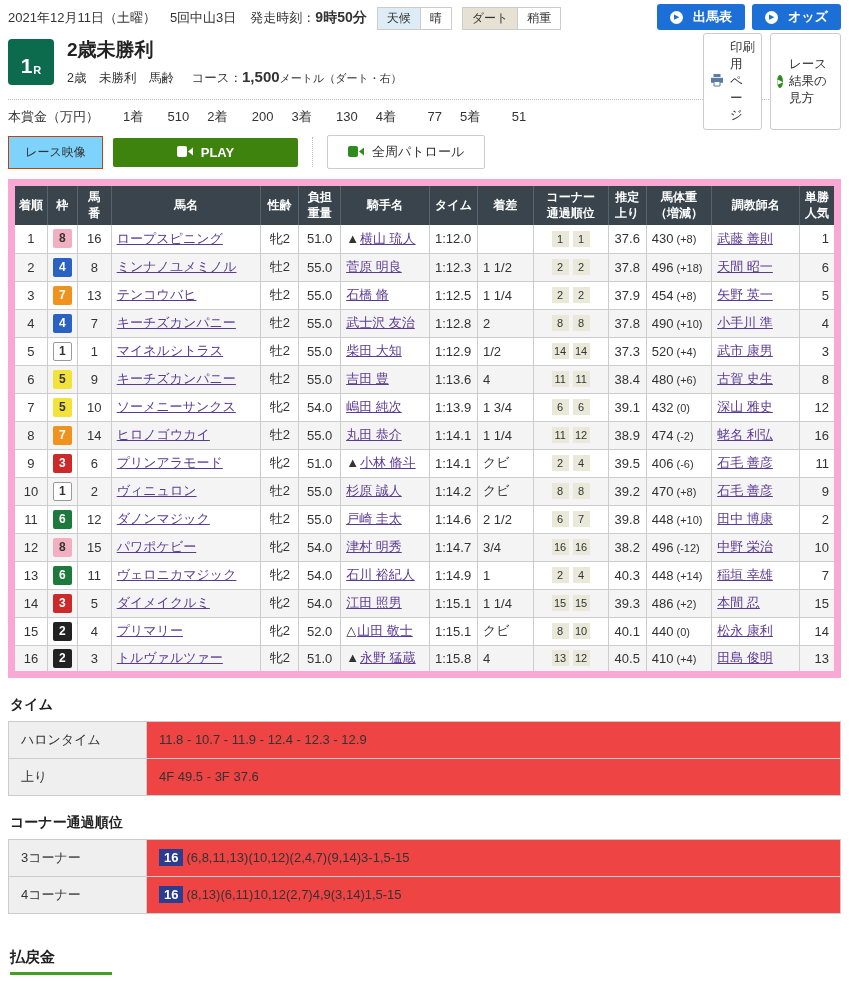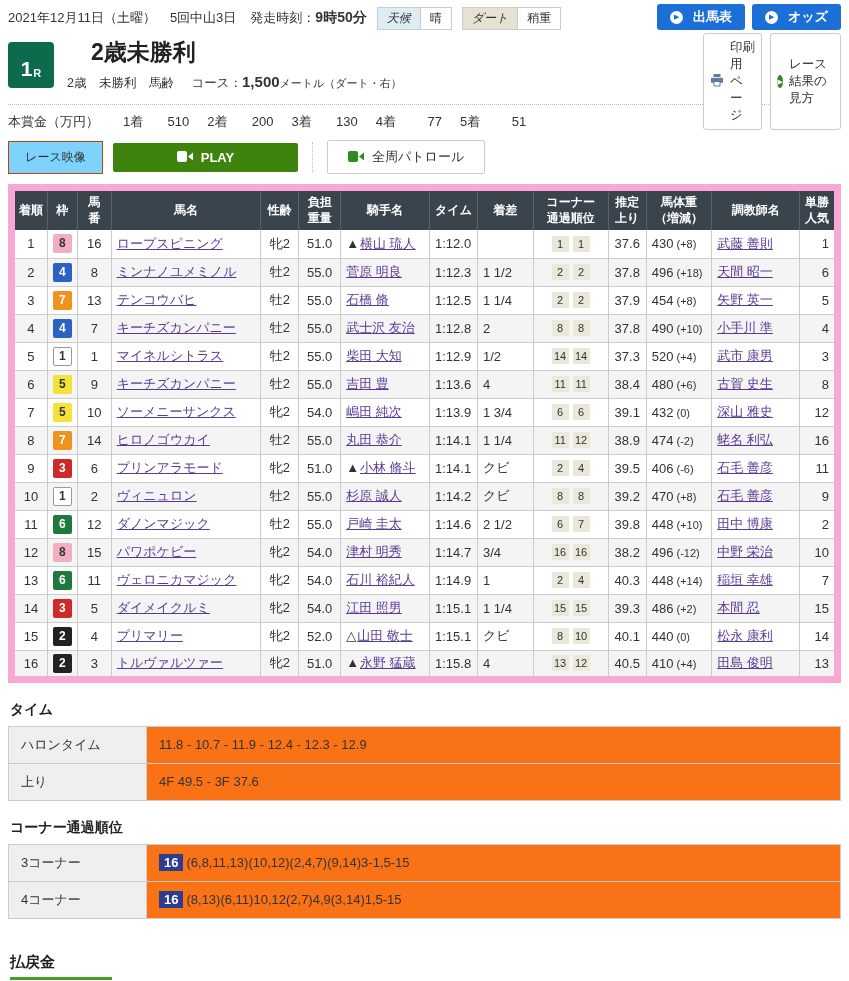--- a/index.html
+++ b/index.html
@@ -11,37 +11,37 @@
   }
   a { color:#5b3a94; text-decoration:underline; cursor:pointer; }
   .page { position:relative; padding:5px 8px 24px 8px; }
 
   
   .topbar { display:flex; align-items:center; height:26px; }
   .dateline { font-size:13px; color:#333; }
   .dateline .seg { margin-right:14px; }
   .dateline b { font-size:14px; }
   .badge-pair { display:inline-flex; border:1px solid #ccc; font-size:12px; margin-left:10px; vertical-align:middle; }
-  .badge-pair .lab { padding:2px 9px; background:#ddecf5;font-style:italic; }
+  .badge-pair .lab { padding:2px 9px; background:#ddecf5; }
   .badge-pair .lab.dirt { background:#e6e1d2; }
   .badge-pair .val { padding:2px 9px; background:#fff; border-left:1px solid #ccc; }
   .top-actions { position:absolute; top:4px; right:8px; display:flex; gap:7px; }
   .btn-blue { background:#1c6fd6; color:#fff; border-radius:3px; padding:4px 13px; font-size:13px; font-weight:bold; display:flex; align-items:center; gap:10px; cursor:pointer; }
   .circ-w { width:13px; height:13px; border-radius:50%; background:#fff; color:#1c6fd6; font-size:7px; display:inline-flex; align-items:center; justify-content:center; }
   .side-actions { position:absolute; top:33px; right:8px; width:138px; display:flex; flex-direction:row; gap:8px; }
   .btn-white { border:1px solid #ccc; border-radius:3px; background:#fff; padding:5px 6px; font-size:12.5px; display:flex; align-items:center; justify-content:center; gap:6px; cursor:pointer; color:#333; }
   .circ-g { width:13px; height:13px; border-radius:50%; background:#2f8a1f; color:#fff; font-size:7px; display:inline-flex; align-items:center; justify-content:center; }
 
   
   .race-head { display:flex; align-items:center; margin-top:6px; }
   .race-no { width:46px; height:46px; background:#0b6b4c; color:#fff; border-radius:4px; display:flex; align-items:flex-end; justify-content:center; padding-bottom:9px; }
   .race-no .big { font-size:21px; font-weight:bold; line-height:1; }
   .race-no .sub { font-size:11px; font-weight:bold; line-height:1; margin-left:1px; }
   .race-info { margin-left:13px; }
-  .race-title { font-size:23px; font-weight:bold; color:#222;margin-left:24px; }
+  .race-title { font-size:19px; font-weight:bold; color:#222; }
   .race-cond { font-size:12.5px; margin-top:5px; color:#333; }
   .race-cond .dist { font-size:15px; font-weight:bold; }
   .race-cond .u { font-size:11px; }
 
   
   .prize { border-top:1px dotted #bbb; margin-top:12px; padding:8px 0 2px 0; font-size:13px; display:flex; align-items:center; }
   .prize .plabel { margin-right:6px; }
   .prize .rank { margin-left:18px; color:#333; }
   .prize .amt { display:inline-block; min-width:46px; text-align:right; }
 
@@ -66,21 +66,21 @@
   td.c { text-align:center; } td.l { text-align:left; } td.r { text-align:right; padding-right:12px; }
   .frame-badge { display:inline-block; width:19px; height:19px; line-height:19px; text-align:center; font-weight:bold; font-size:12px; border-radius:2px; }
   .corner-badge { display:inline-block; min-width:17px; height:16px; line-height:16px; background:#e9e8d9; text-align:center; font-size:11px; margin:0 2px; padding:0 1px; color:#333; }
   .mark { margin-right:1px; color:#333; }
   .body-diff { font-size:11px; }
 
   
   .sec-h { font-weight:bold; font-size:14px; margin:18px 0 7px 2px; color:#222; }
   table.kv { width:100%; border-collapse:collapse; border:1px solid #ccc; }
   table.kv th { width:138px; background:#efefef; font-weight:normal; text-align:left; padding:9px 12px; font-size:13px; border-bottom:1px solid #ccc; border-right:1px solid #ccc; }
-  table.kv td { padding:9px 12px; border-bottom:1px solid #ccc; font-size:13px; background:#f97316; }
+  table.kv td { padding:9px 12px; border-bottom:1px solid #ccc; font-size:13px; background:#ef4444; }
   .leader-badge { display:inline-block; background:#2c3c8e; color:#fff; font-weight:bold; font-size:13px; padding:1px 5px; margin-right:3px; }
 
   
   .payout-h { font-size:15px; font-weight:bold; margin-top:34px; margin-left:2px; padding-bottom:5px; border-bottom:3px solid #44a025; display:inline-block; min-width:102px; color:#222; }
   .payout-wrap { display:flex; margin-top:16px; }
   table.payout { border-collapse:collapse; width:278px; font-size:13px; }
 </style>
 </head>
 <body>
 

